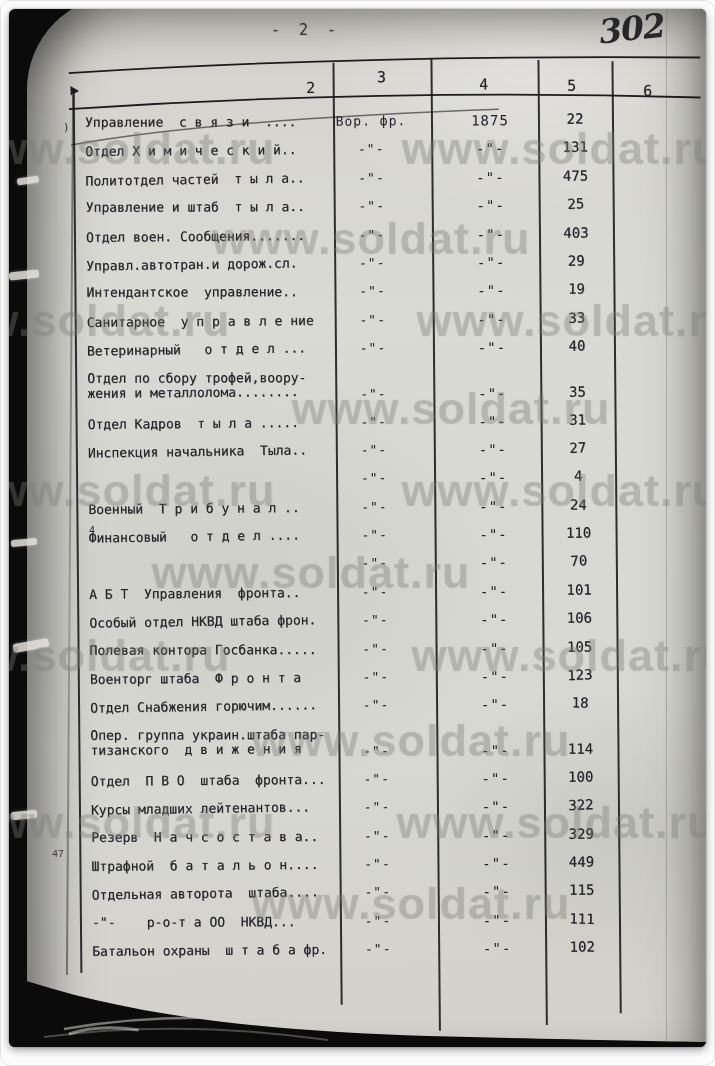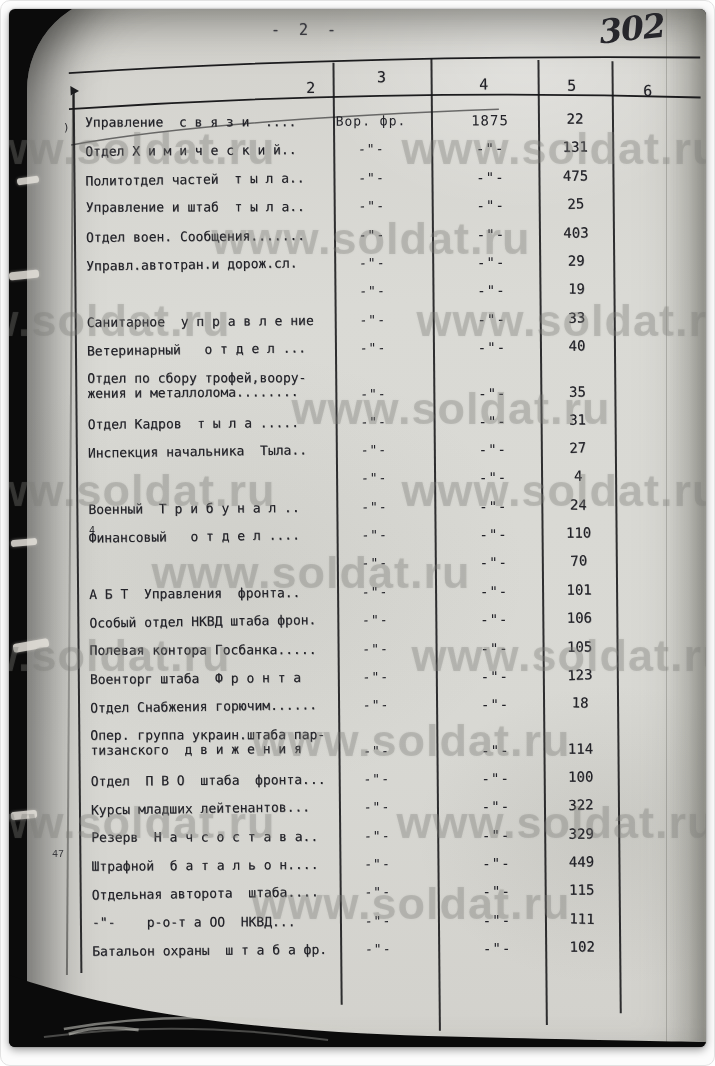--- a/index.html
+++ b/index.html
@@ -168,20 +168,21 @@
               <div class="c4">-"-</div>
               <div class="c5">403</div>
             </div>
             <div class="row">
               <div class="c2">Управл.автотран.и дорож.сл.</div>
               <div class="c3">-"-</div>
               <div class="c4">-"-</div>
               <div class="c5">29</div>
             </div>
             <div class="row">
+              <div class="c2">Интендантское  управление..</div>
               <div class="c3">-"-</div>
               <div class="c4">-"-</div>
               <div class="c5">19</div>
             </div>
             <div class="row">
               <div class="c2">Санитарное  у п р а в л е ние</div>
               <div class="c3">-"-</div>
               <div class="c4">-"-</div>
               <div class="c5">33</div>
             </div>

